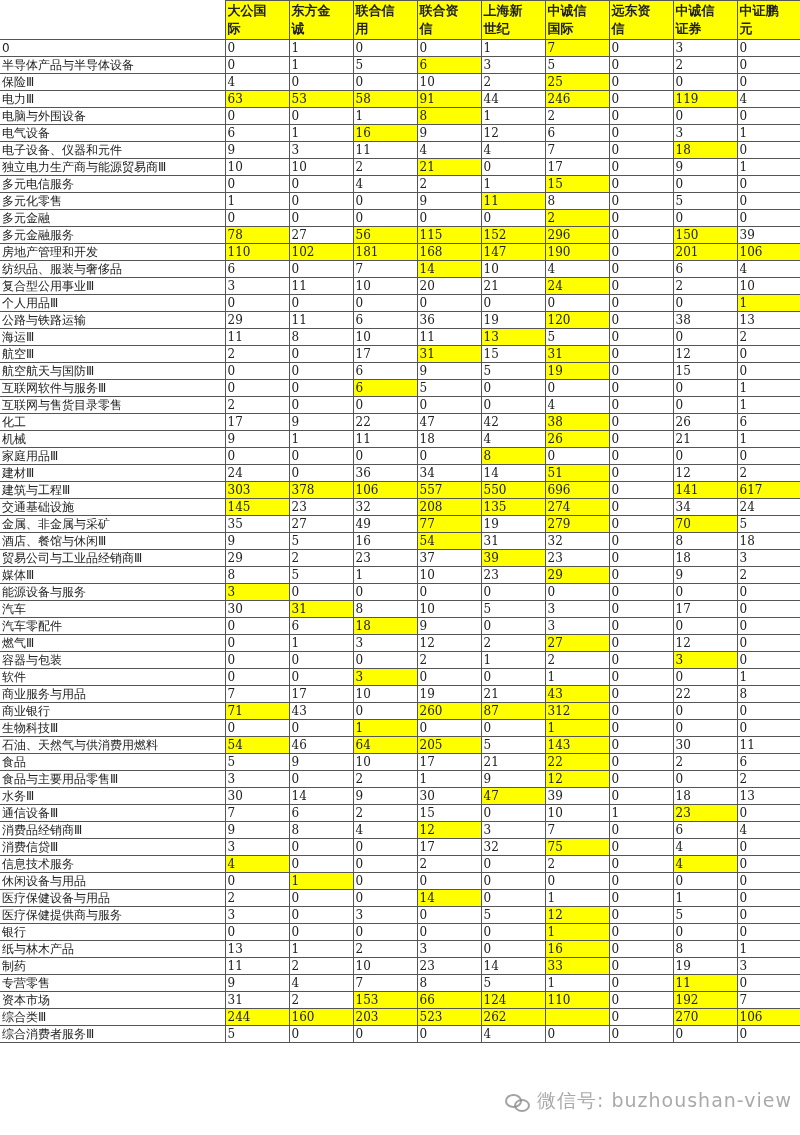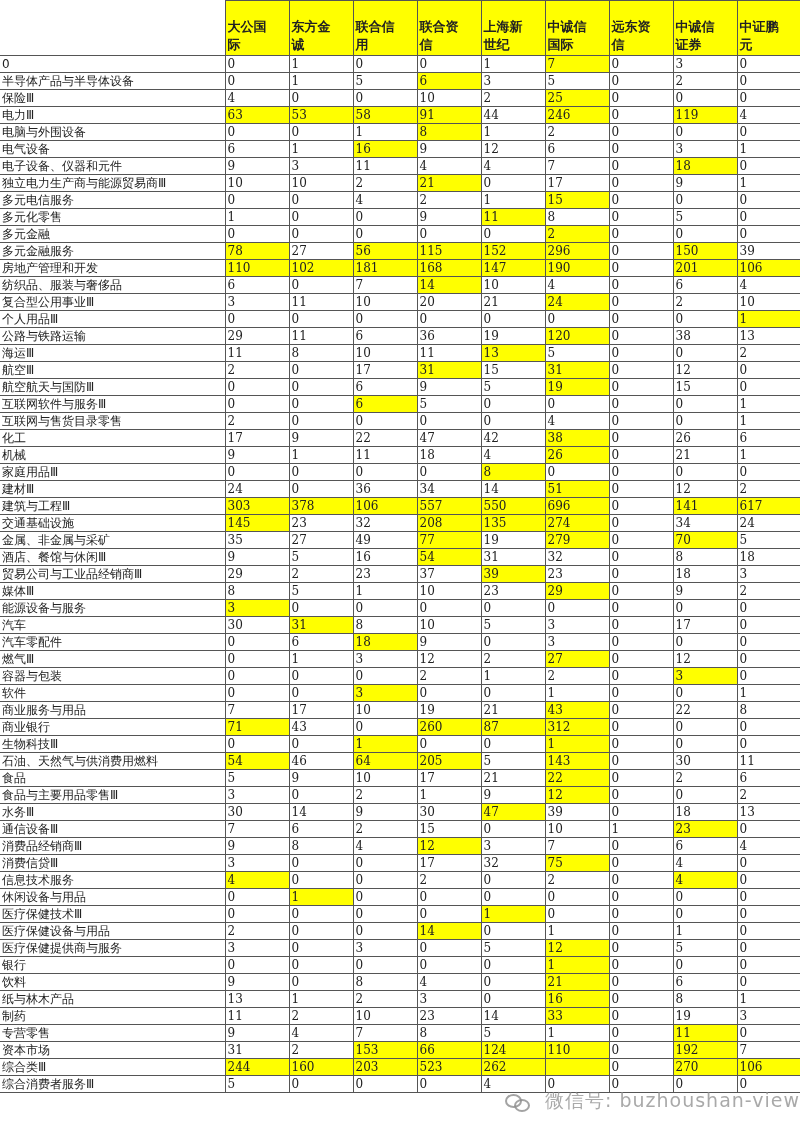--- a/index.html
+++ b/index.html
@@ -7,26 +7,26 @@
          font-family: "DejaVu Serif", "Liberation Serif", serif; color: #222; }
   table { border-collapse: collapse; table-layout: fixed; width: 800px; }
   col.c-label { width: 225px; }
   col.c-num { width: 64px; }
   th, td { border: 1px solid #555; padding: 0 0 0 2px; height: 16px; line-height: 16px;
            font-size: 12px; text-align: left; white-space: nowrap; overflow: hidden; }
   td.label { border-left: none; border-top: none; border-bottom: 1px solid #555;
              font-family: "DejaVu Sans", "Liberation Sans", sans-serif; font-size: 12px; }
   th { background: #ffff00; font-family: "DejaVu Sans", "Liberation Sans", sans-serif;
        font-weight: bold; font-size: 13px; line-height: 18px; height: 37px;
-       white-space: normal; vertical-align: top; padding-top: 17px; }
+       white-space: normal; vertical-align: top; padding-top: 1px; }
   th.corner { background: #fff; border: none; border-bottom: 1px solid #555; }
   td.hl { background: #ffff00; }
   .watermark { position: absolute; left: 505px; top: 1088px; font-size: 19px;
                color: rgba(140,140,140,0.75); font-family: "DejaVu Sans", sans-serif;
-               letter-spacing: 1px; pointer-events: none; display: flex; align-items: center; gap: 14px; }
+               letter-spacing: 1px; pointer-events: none; display: flex; align-items: center; gap: 6px; }
   .watermark .wx { width: 26px; height: 18px; position: relative; }
   .watermark .wx span { position: absolute; border: 2px solid rgba(140,140,140,0.8); border-radius: 50%; }
 </style>
 </head>
 <body>
 
 <table>
   <colgroup id="cols">
       <col class="c-label">
       <col class="c-num">
@@ -675,77 +675,53 @@
         <td class="hl">1</td>
         <td>0</td>
         <td>0</td>
         <td>0</td>
         <td>0</td>
         <td>0</td>
         <td>0</td>
         <td>0</td>
       </tr>
       <tr>
-        <td class="label">医疗保健技术Ⅲ</td>
+        <td class="label">医疗保健设备与用品</td>
+        <td>2</td>
+        <td>0</td>
+        <td>0</td>
+        <td class="hl">14</td>
+        <td>0</td>
+        <td>1</td>
+        <td>0</td>
+        <td>1</td>
+        <td>0</td>
+      </tr>
+      <tr>
+        <td class="label">医疗保健提供商与服务</td>
+        <td>3</td>
+        <td>0</td>
+        <td>3</td>
+        <td>0</td>
+        <td>5</td>
+        <td class="hl">12</td>
+        <td>0</td>
+        <td>5</td>
+        <td>0</td>
+      </tr>
+      <tr>
+        <td class="label">银行</td>
+        <td>0</td>
         <td>0</td>
         <td>0</td>
         <td>0</td>
         <td>0</td>
         <td class="hl">1</td>
         <td>0</td>
         <td>0</td>
-        <td>0</td>
-        <td>0</td>
-      </tr>
-      <tr>
-        <td class="label">医疗保健设备与用品</td>
-        <td>2</td>
-        <td>0</td>
-        <td>0</td>
-        <td class="hl">14</td>
-        <td>0</td>
-        <td>1</td>
-        <td>0</td>
-        <td>1</td>
-        <td>0</td>
-      </tr>
-      <tr>
-        <td class="label">医疗保健提供商与服务</td>
-        <td>3</td>
-        <td>0</td>
-        <td>3</td>
-        <td>0</td>
-        <td>5</td>
-        <td class="hl">12</td>
-        <td>0</td>
-        <td>5</td>
-        <td>0</td>
-      </tr>
-      <tr>
-        <td class="label">银行</td>
-        <td>0</td>
-        <td>0</td>
-        <td>0</td>
-        <td>0</td>
-        <td>0</td>
-        <td class="hl">1</td>
-        <td>0</td>
-        <td>0</td>
-        <td>0</td>
-      </tr>
-      <tr>
-        <td class="label">饮料</td>
-        <td>9</td>
-        <td>0</td>
-        <td>8</td>
-        <td>4</td>
-        <td>0</td>
-        <td class="hl">21</td>
-        <td>0</td>
-        <td>6</td>
         <td>0</td>
       </tr>
       <tr>
         <td class="label">纸与林木产品</td>
         <td>13</td>
         <td>1</td>
         <td>2</td>
         <td>3</td>
         <td>0</td>
         <td class="hl">16</td>

